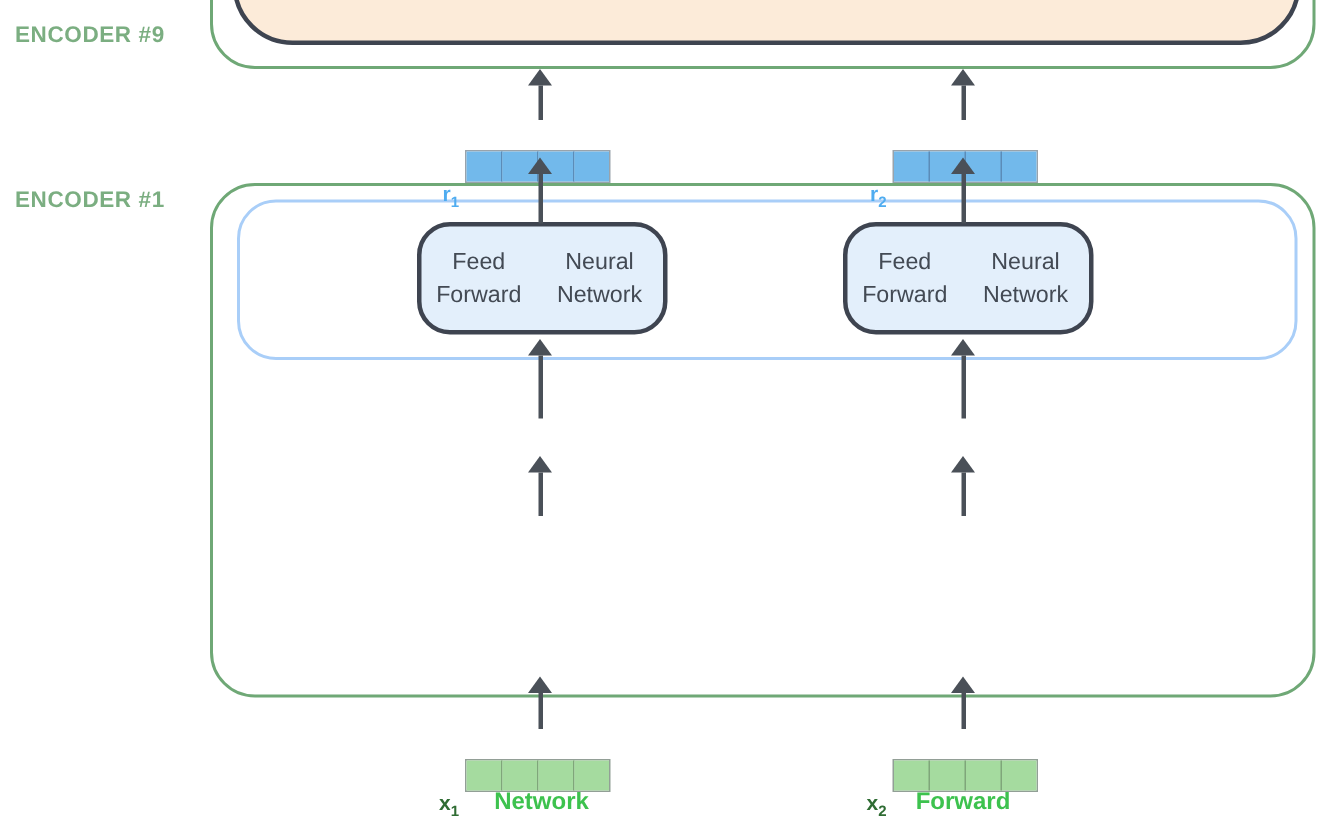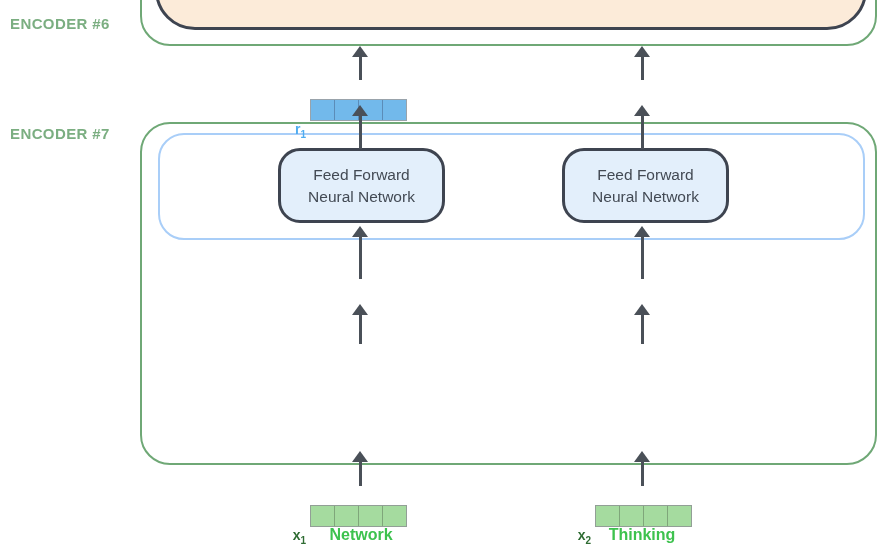--- a/index.html
+++ b/index.html
@@ -19,21 +19,21 @@
     background:#ffffff;
   }
   .encoder-label {
     position:absolute; color:#7BAE81; font-size:15px; font-weight:700;
     letter-spacing:0.4px;
   }
 
   
   .block {
     position:absolute; border:3px solid #3E4450; color:#434A54;
-    display:flex; flex-direction:column; align-items:center; justify-content:center;
+    display:flex; flex-direction:row; align-items:center; justify-content:center;
     text-align:center; font-size:15.5px; line-height:22px;
   }
   .ffnn { background:#E3EFFB; border-radius:22px; }
   .sattn { background:#FCEBD9; border-radius:40px; }
 
   
   .arrow { position:absolute; width:16px; z-index:6; }
   .arrow .head {
     width:0; height:0; margin:0 auto;
     border-left:8px solid transparent; border-right:8px solid transparent;
@@ -62,38 +62,47 @@
     color:#3DC24E; font-size:16px; font-weight:700;
   }
 </style>
 </head>
 <body>
 
 <div id="canvas">
 
   <div class="encoder-box" style="left:140px; top:-70px; width:733px; height:112px;"></div>
   <div class="block sattn" style="left:155px; top:-62px; width:706px; height:86px;"></div>
-  <div class="encoder-label" style="left:10px; top:15px;">ENCODER #6</div>
+  <div class="encoder-label" style="left:10px; top:15px;">ENCODER #9</div>
 
-  <div class="encoder-label" style="left:10px; top:125px;">ENCODER #7</div>
+  <div class="encoder-label" style="left:10px; top:125px;">ENCODER #1</div>
   <div class="encoder-box" style="left:140px; top:122px; width:733px; height:339px;"></div>
   <div class="inner-layer" style="left:158px; top:133px; width:703px; height:103px;"></div>
 
   <div class="block ffnn" style="left:278px; top:148px; width:161px; height:69px;">
     <span>Feed Forward</span>
     <span>Neural Network</span>
   </div>
   <div class="block ffnn" style="left:562px; top:148px; width:161px; height:69px;">
     <span>Feed Forward</span>
     <span>Neural Network</span>
   </div>
 
 
   <div class="vector" style="left:284px; top:81px;">
     <span class="vlabel lbl-r"><span>r</span><sub>1</sub></span>
+    <div class="cells c-blue">
+      <div class="cell"></div>
+        <div class="cell"></div>
+        <div class="cell"></div>
+        <div class="cell"></div>
+    </div>
+  </div>
+  <div class="vector" style="left:569px; top:81px;">
+    <span class="vlabel lbl-r"><span>r</span><sub>2</sub></span>
     <div class="cells c-blue">
       <div class="cell"></div>
         <div class="cell"></div>
         <div class="cell"></div>
         <div class="cell"></div>
     </div>
   </div>
 
 
   <div class="vector" style="left:284px; top:487px;">
@@ -109,21 +118,21 @@
     <span class="vlabel lbl-x"><span>x</span><sub>2</sub></span>
     <div class="cells c-green">
       <div class="cell"></div>
         <div class="cell"></div>
         <div class="cell"></div>
         <div class="cell"></div>
     </div>
   </div>
 
   <div class="word" style="left:306px; top:526px;">Network</div>
-  <div class="word" style="left:587px; top:526px;">Thinking</div>
+  <div class="word" style="left:587px; top:526px;">Forward</div>
 
   <div class="arrow" style="left:352px; top:46px;">
     <div class="head"></div>
       <div class="shaft" style="height:23px;"></div>
   </div>
   <div class="arrow" style="left:634px; top:46px;">
     <div class="head"></div>
       <div class="shaft" style="height:23px;"></div>
   </div>
 

